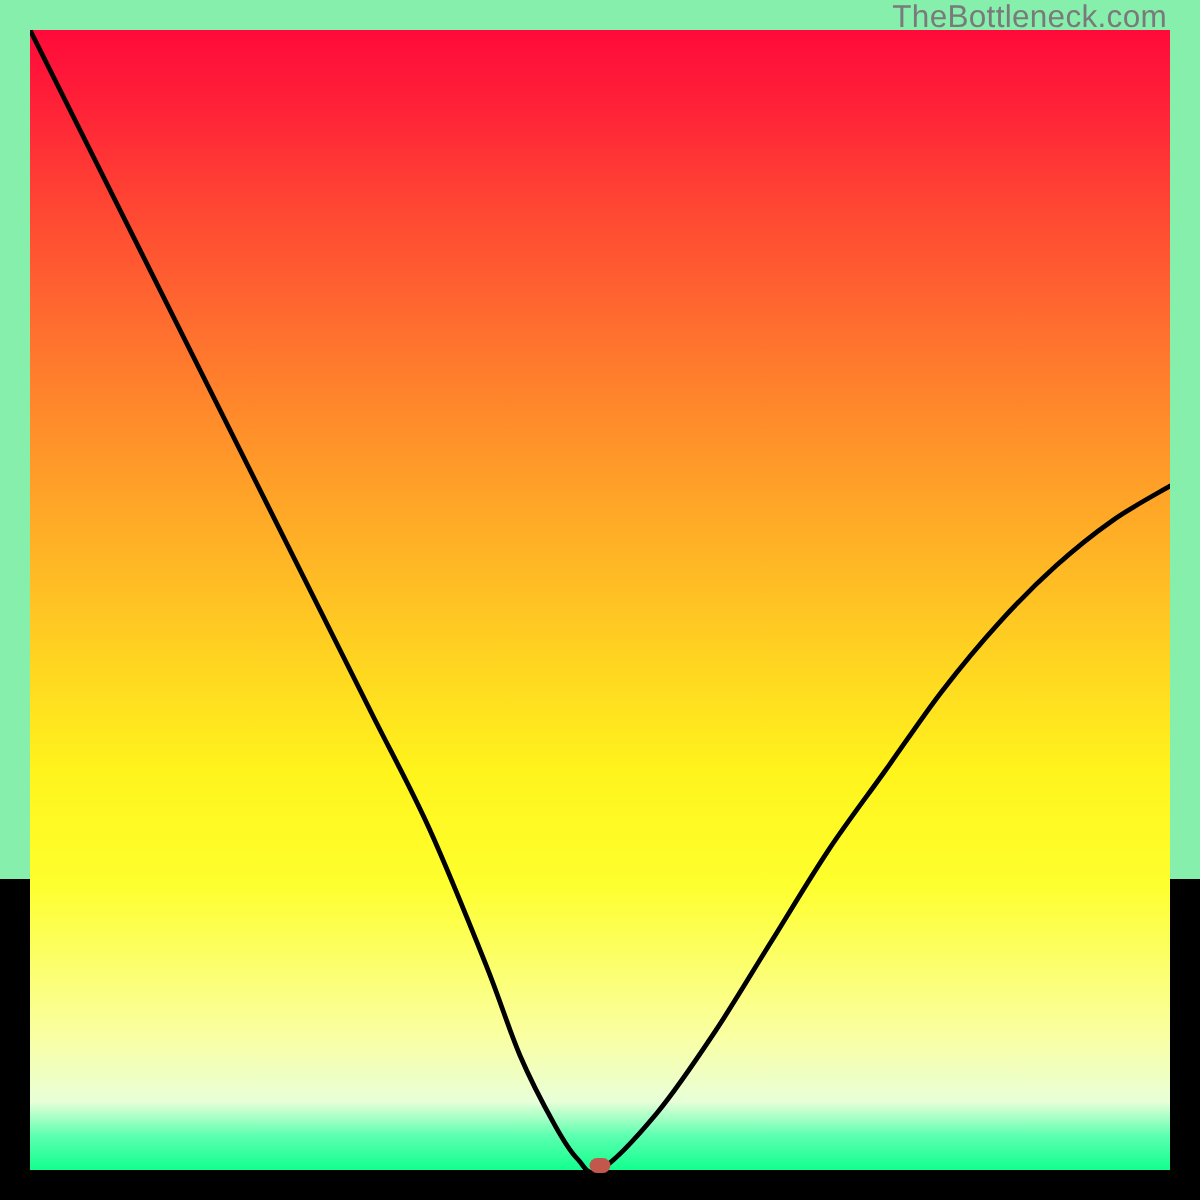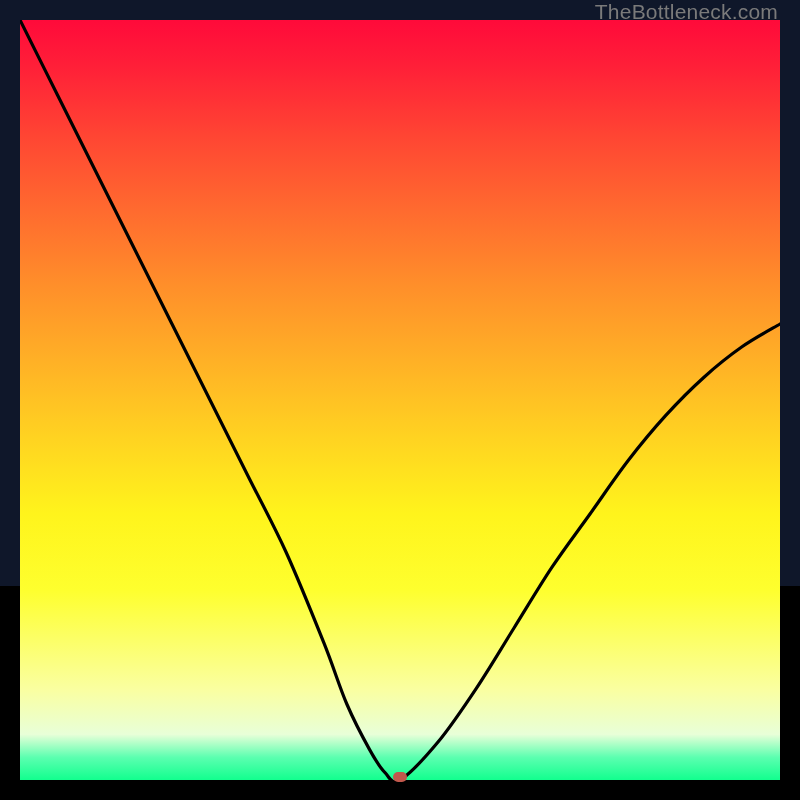--- a/index.html
+++ b/index.html
@@ -1,20 +1,20 @@
 <!DOCTYPE html>
 <html><head>
 <meta charset="utf-8">
 <style>
   * { margin: 0; padding: 0; box-sizing: border-box; }
   html, body { width: 800px; height: 800px; overflow: hidden; background: #000; }
   .frame {
     width: 800px;
     height: 586px;
-    background: #0f172a;
+    background: #86efac;
     position: relative;
     padding-left: 28px;
   }
   .plot {
     position: absolute;
     left: 20px;
     top: 20px;
     width: 760px;
     height: 760px;
     background: linear-gradient(to bottom,

